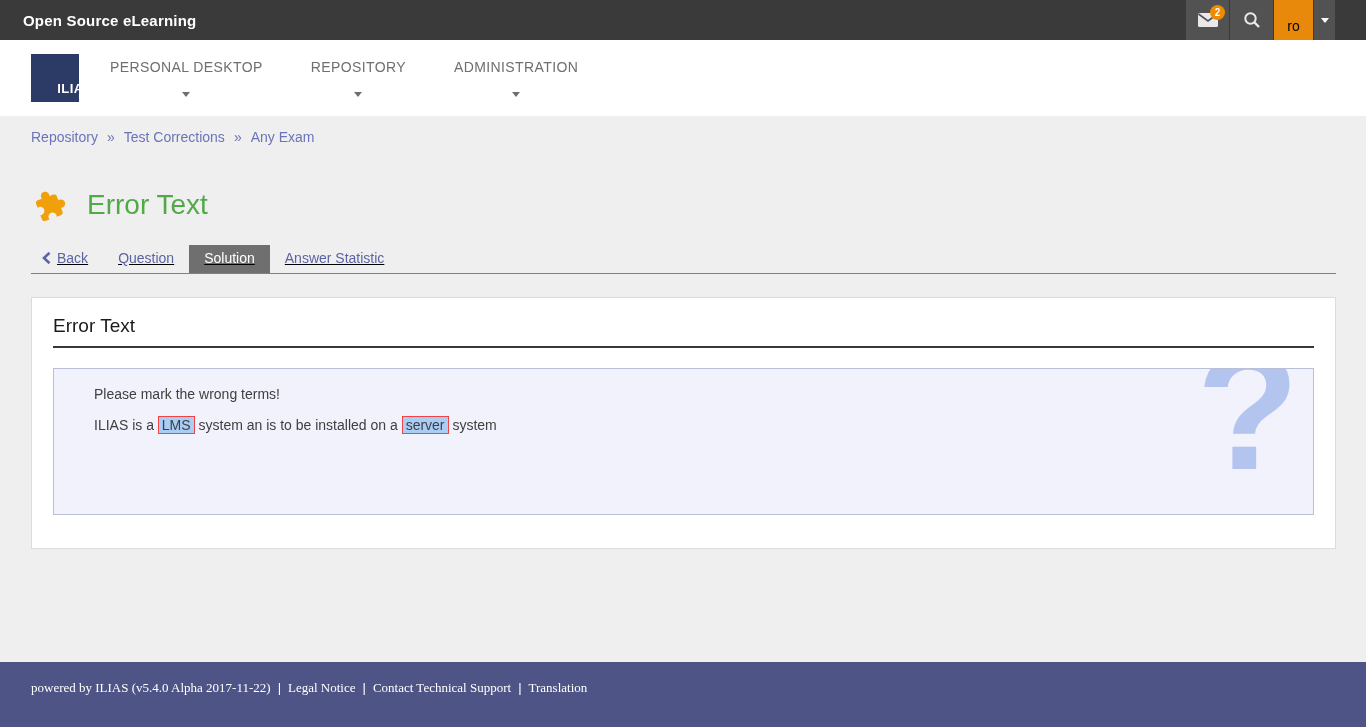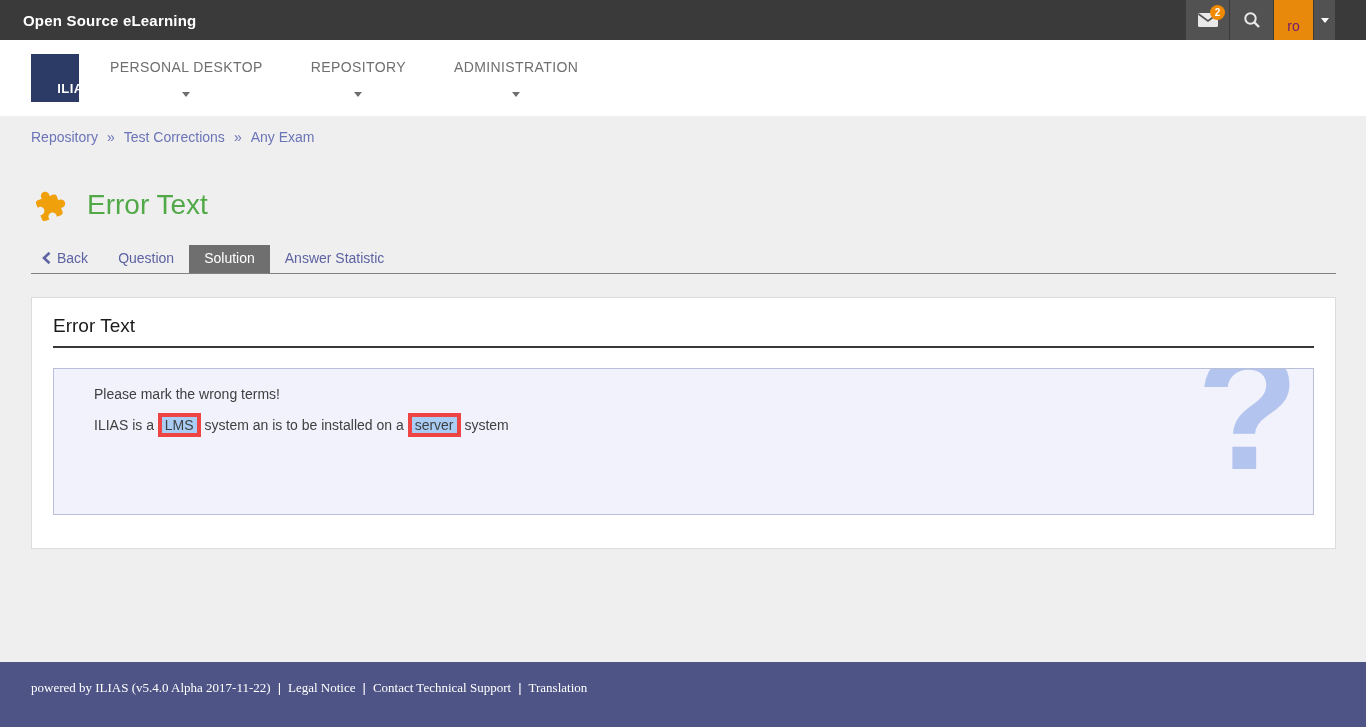--- a/index.html
+++ b/index.html
@@ -29,21 +29,21 @@
   .tb-cell svg { display: block; }
   .tb-badge {
     position: absolute; top: 5px; right: 4px;
     min-width: 15px; height: 15px; border-radius: 50%;
     background: #f08a00; color: #fff; font-size: 10px; font-weight: bold;
     display: flex; align-items: center; justify-content: center;
   }
   .tb-avatar {
     width: 40px; height: 51px; background: #e8890b;
     display: flex; align-items: center; justify-content: center;
-    color: #701a75; font-size: 14px; cursor: pointer;
+    color: #000000; font-size: 14px; cursor: pointer;
     border-right: 1px solid #3a3a3a;
   }
   .tb-caret-cell { width: 22px; }
   .caret-down {
     display: inline-block; width: 0; height: 0;
     border-left: 4px solid transparent; border-right: 4px solid transparent;
     border-top: 5px solid currentColor;
   }
 
   
@@ -74,20 +74,21 @@
   .title-row { margin: 40px 0 0 31px; display: flex; align-items: center; gap: 16px; height: 40px; }
   .page-icon { width: 40px; height: 40px; flex-shrink: 0; }
   .page-title { font-size: 28px; color: #51a948; font-weight: 400; }
 
   
   .tabbar {
     margin: 21px 30px 0 31px;
     display: flex; align-items: flex-end;
     border-bottom: 1px solid #818181;
     height: 28px;
+    text-decoration: underline;
   }
   .tab {
     font-size: 14px; color: #5c63a2; padding: 5px 15px 7px 15px;
     cursor: pointer; display: flex; align-items: center; gap: 6px;
   }
   .tab-back { padding-left: 11px; }
   .tab-back svg { display: block; }
   .tab-active { background: #6f6f6f; color: #ffffff; }
 
   
@@ -101,21 +102,21 @@
     padding-bottom: 9px; border-bottom: 2px solid #383838;
   }
   .question-box {
     margin-top: 20px; height: 147px;
     background: #f1f2fb; border: 1px solid #b9bed9;
     padding: 17px 40px; position: relative; overflow: hidden;
   }
   .q-line { font-size: 14px; color: #3f3f3f; margin-bottom: 12px; position: relative; z-index: 2; }
   .q-text { font-size: 14px; color: #3f3f3f; position: relative; z-index: 2; line-height: 22px; }
   .q-mark {
-    background: #a9cdf5; border: 4px solid #ef4444; padding: 0 3px;
+    background: #a9cdf5; border: 1px solid #ef4444; padding: 0 3px;
   }
   .q-watermark {
     position: absolute; top: -42px; right: 14px;
     font-size: 168px; font-weight: bold; line-height: 1;
     color: #b3c4ef; z-index: 1; user-select: none;
   }
 
   
   .footer {
     height: 65px; background: #4e5486; color: #fff; flex-shrink: 0;

